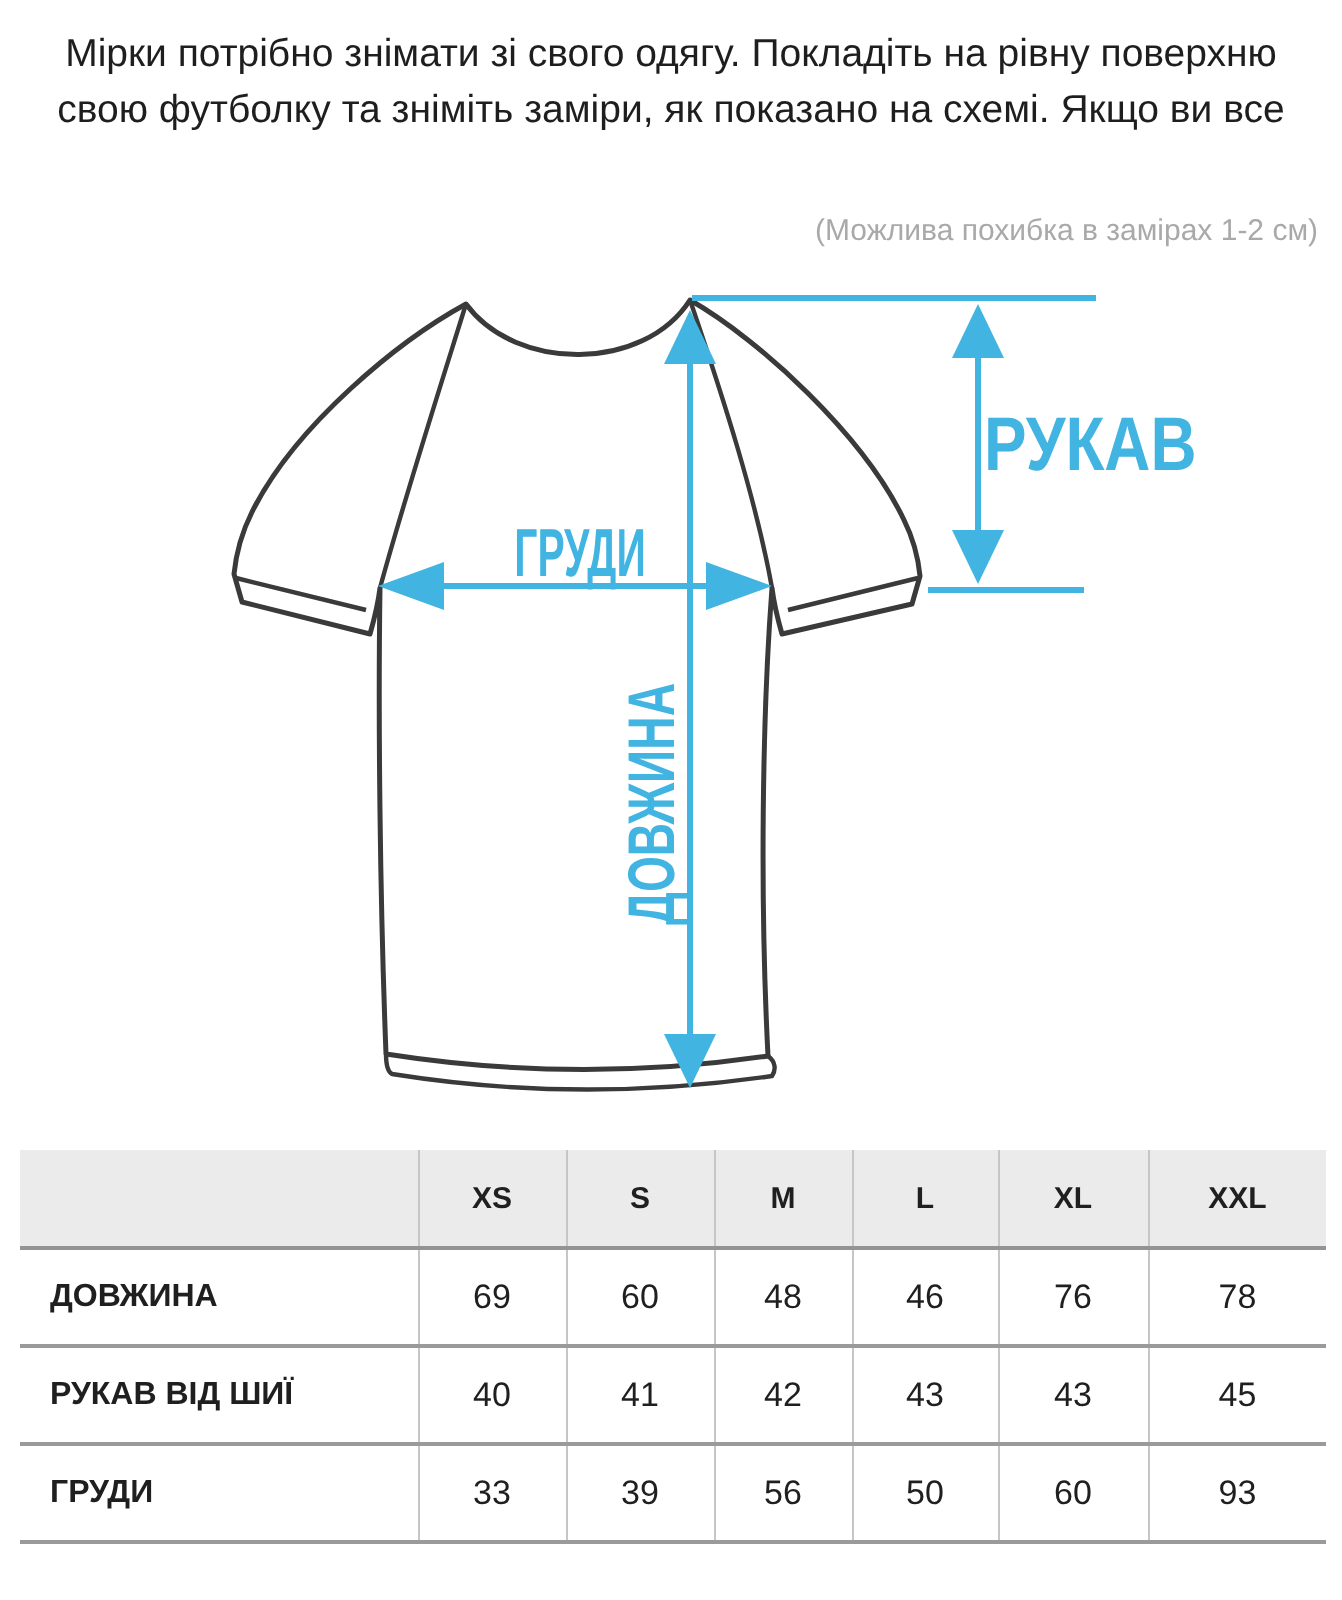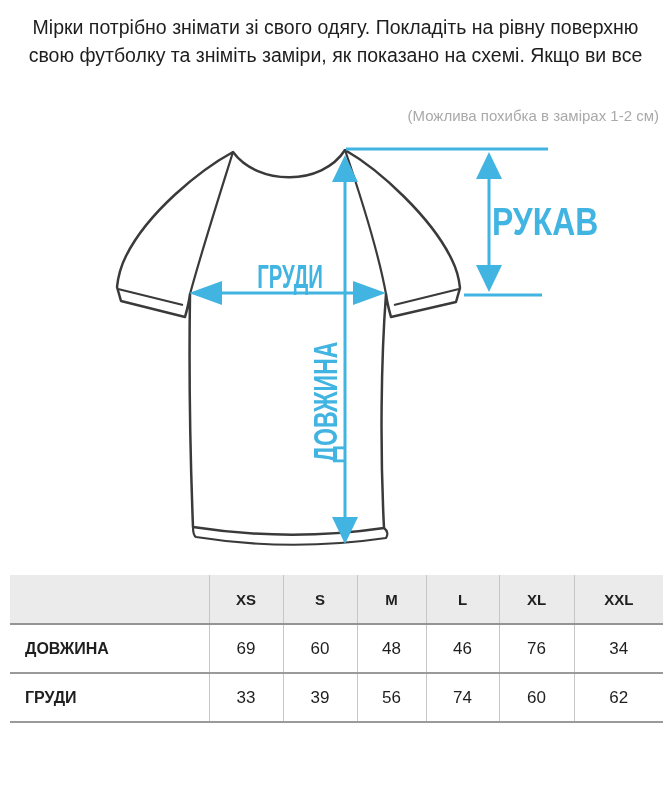--- a/index.html
+++ b/index.html
@@ -117,27 +117,36 @@
       </tr>
     </thead>
     <tbody>
       <tr>
         <th>ДОВЖИНА</th>
         <td>69</td>
         <td>60</td>
         <td>48</td>
         <td>46</td>
         <td>76</td>
-        <td>34</td>
+        <td>78</td>
+      </tr>
+      <tr>
+        <th>РУКАВ ВІД ШИЇ</th>
+        <td>40</td>
+        <td>41</td>
+        <td>42</td>
+        <td>43</td>
+        <td>43</td>
+        <td>45</td>
       </tr>
       <tr>
         <th>ГРУДИ</th>
         <td>33</td>
         <td>39</td>
         <td>56</td>
-        <td>74</td>
+        <td>50</td>
         <td>60</td>
-        <td>62</td>
+        <td>93</td>
       </tr>
     </tbody>
   </table>
 
 </div>
 
 </body></html>

